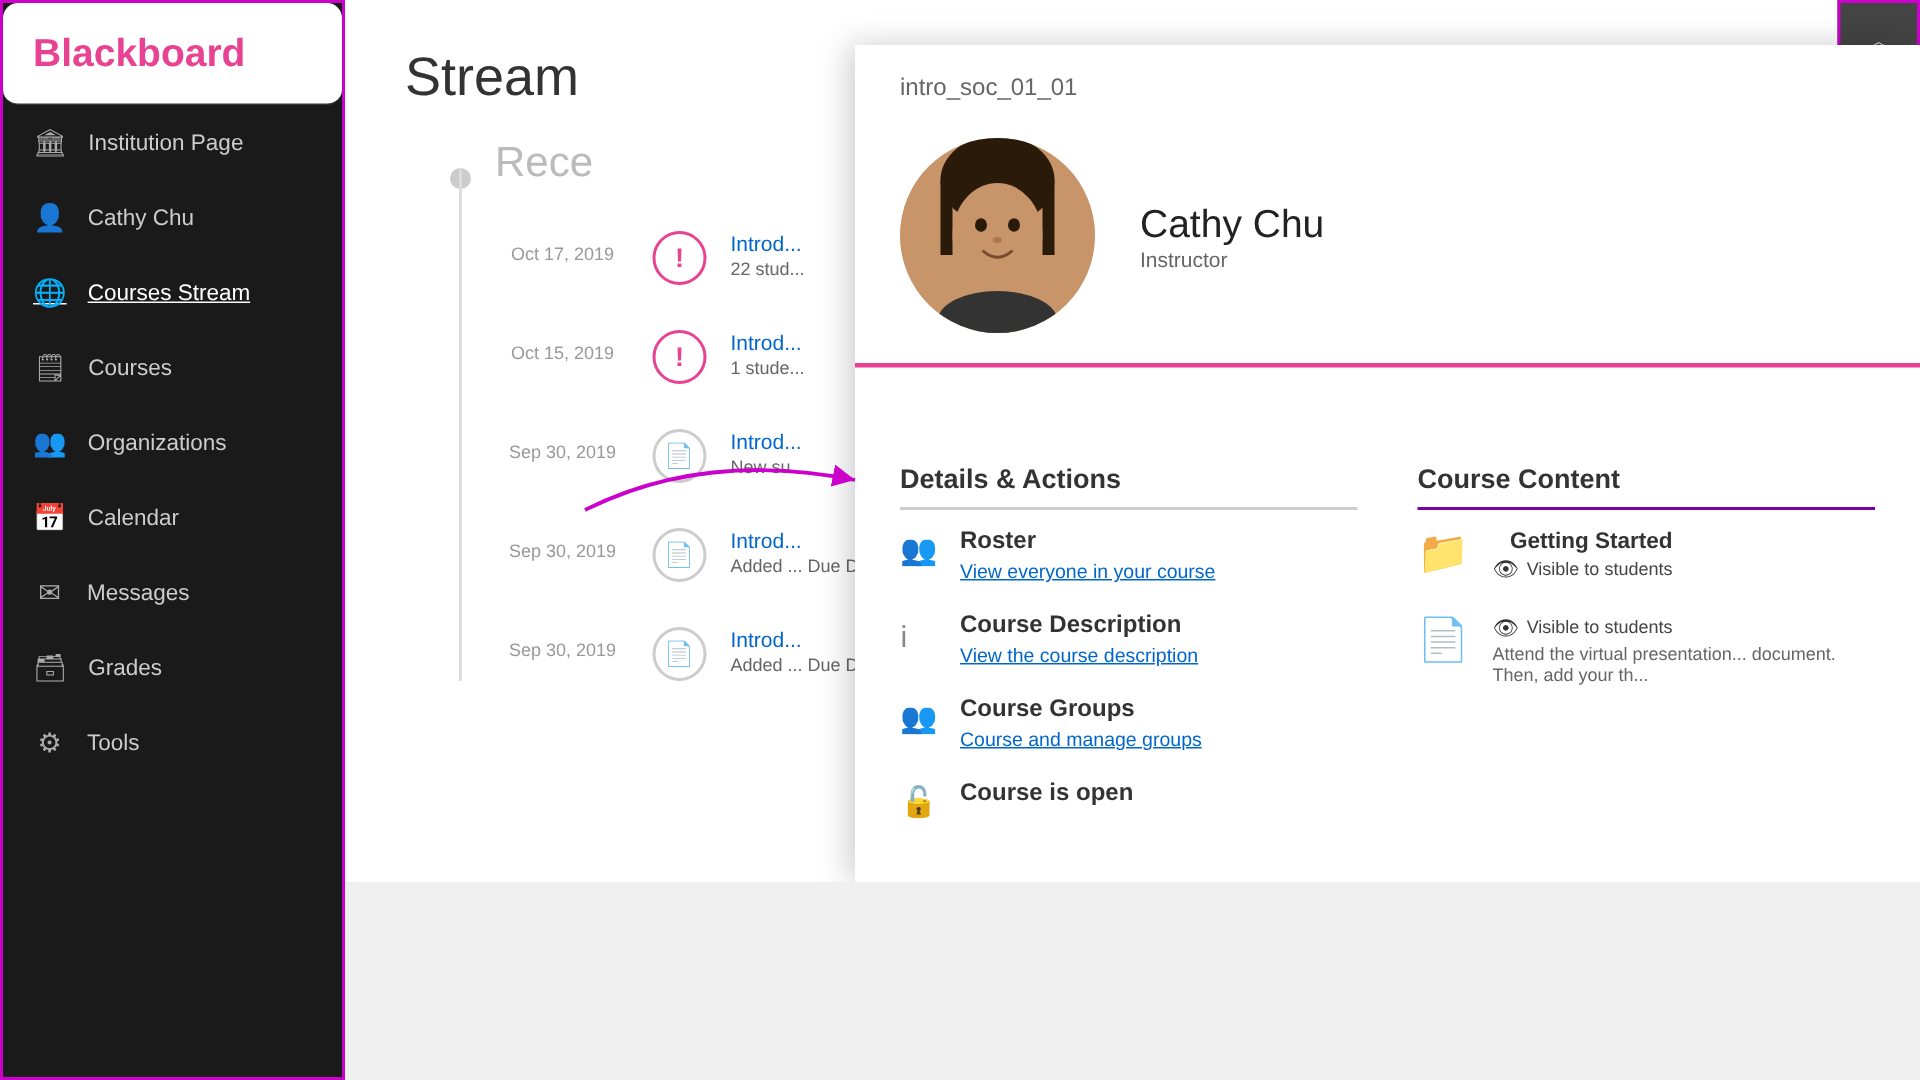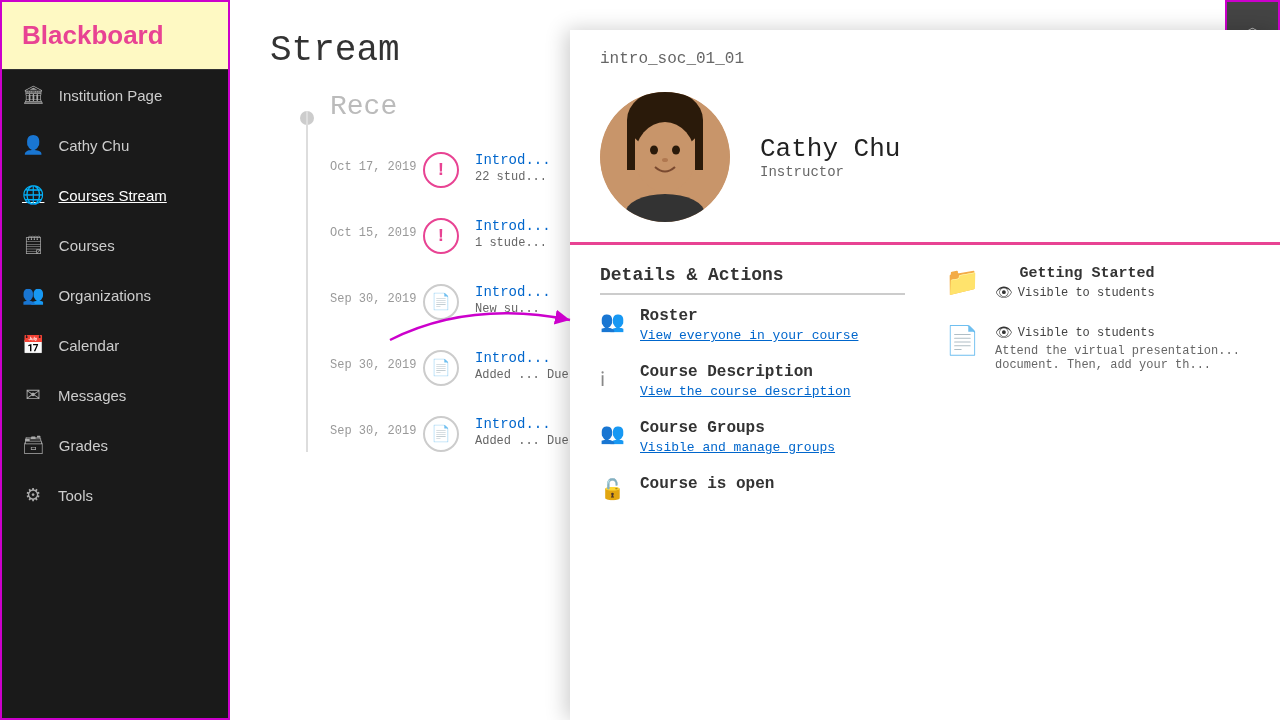--- a/index.html
+++ b/index.html
@@ -12,22 +12,23 @@
       background: #1a1a1a;
       height: 720px;
       display: flex;
       flex-direction: column;
       position: relative;
       z-index: 10;
       border: 2px solid #cc00cc;
     }
     .sidebar-logo {
       padding: 18px 20px;
-      background: #fef9c3;
+      background: #ffffff;
       border-bottom: 1px solid #333;
+      border-radius: 10px;
     }
     .sidebar-logo span {
       color: white;
       font-size: 26px;
       font-weight: bold;
       font-style: italic;
     }
     .sidebar-logo span em {
       color: #e84393;
       font-style: normal;
@@ -51,25 +52,24 @@
       font-size: 18px;
       min-width: 22px;
       text-align: center;
       color: #aaa;
     }
     .nav-item.active .nav-icon { color: white; }
 
     
     .main-area {
       flex: 1;
-      height: 720px;
+      height: 588px;
       background: #ef4444;
       position: relative;
       overflow: hidden;
-      font-family: Liberation Mono, monospace;
     }
 
     
     .stream-page {
       position: absolute;
       top: 0; left: 0; right: 0; bottom: 0;
       background: white;
       padding: 30px 40px;
     }
     .stream-title {
@@ -112,22 +112,22 @@
     .stream-item {
       display: flex;
       align-items: flex-start;
       margin-bottom: 30px;
       position: relative;
     }
     .stream-item-date {
       font-size: 12px;
       color: #999;
       min-width: 90px;
-      text-align: left;
-      margin-right: 3px;
+      text-align: center;
+      margin-right: 15px;
       margin-top: 8px;
     }
     .stream-item-icon {
       width: 36px;
       height: 36px;
       border-radius: 50%;
       border: 2px solid #ccc;
       display: flex;
       align-items: center;
       justify-content: center;
@@ -251,20 +251,21 @@
     .details-col { flex: 1; }
     .content-col { flex: 1; }
 
     .section-title {
       font-size: 18px;
       font-weight: 600;
       color: #333;
       margin-bottom: 12px;
       padding-bottom: 8px;
       border-bottom: 2px solid #ccc;
+      margin-top: 44px;
     }
     .content-col .section-title {
       border-bottom: 2px solid #7700aa;
     }
 
     .details-item {
       display: flex;
       align-items: flex-start;
       margin-bottom: 20px;
       gap: 12px;
@@ -501,33 +502,34 @@
           <div class="details-item-body">
             <div class="details-item-label">Course Description</div>
             <div class="details-item-link">View the course description</div>
           </div>
         </div>
 
         <div class="details-item">
           <div class="details-item-icon">👥</div>
           <div class="details-item-body">
             <div class="details-item-label">Course Groups</div>
-            <div class="details-item-link">Visible and manage groups</div>
+            <div class="details-item-link">Course and manage groups</div>
           </div>
         </div>
 
         <div class="details-item">
           <div class="details-item-icon">🔓</div>
           <div class="details-item-body">
             <div class="details-item-label">Course is open</div>
           </div>
         </div>
       </div>
 
       <div class="content-col">
+        <div class="section-title">Course Content</div>
 
         <div class="content-item">
           <div class="content-item-icon">📁</div>
           <div class="content-item-body">
             <div class="content-item-title">Getting Started</div>
             <div class="content-item-visible">
               <span class="eye-icon">👁</span>
               <span>Visible to students</span>
             </div>
           </div>

